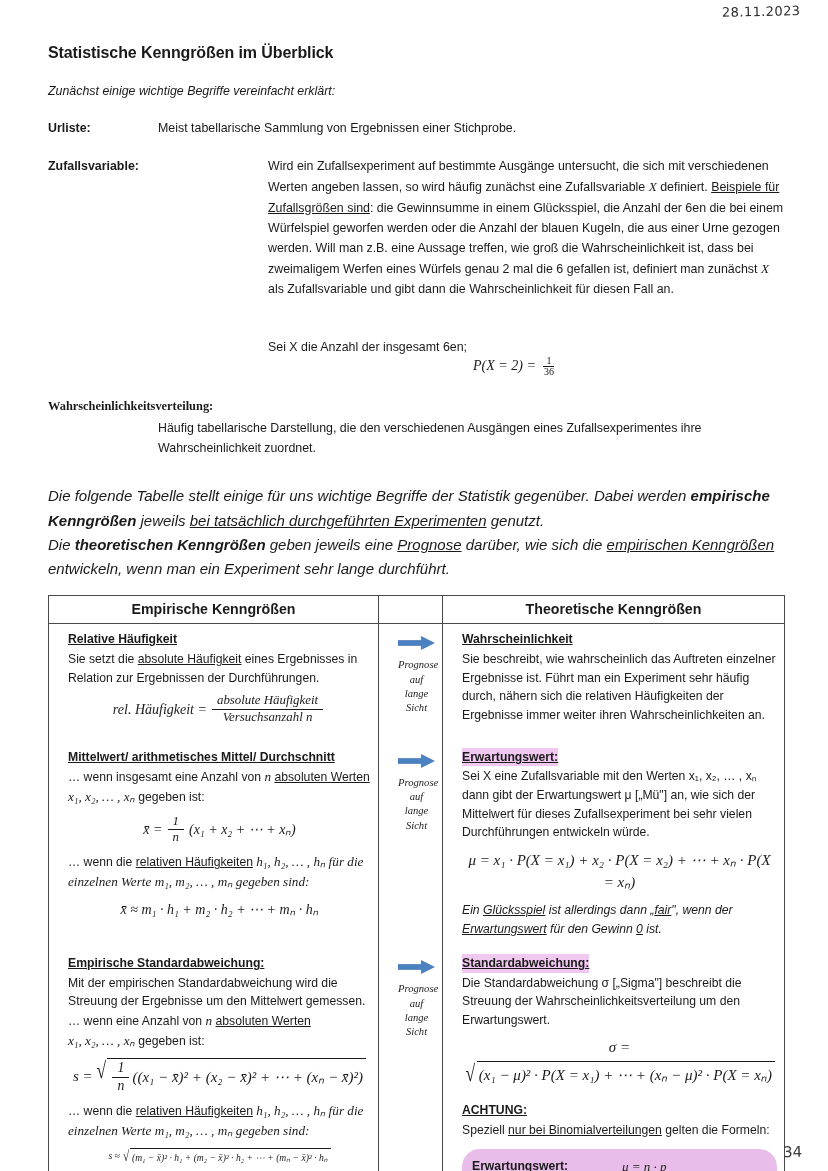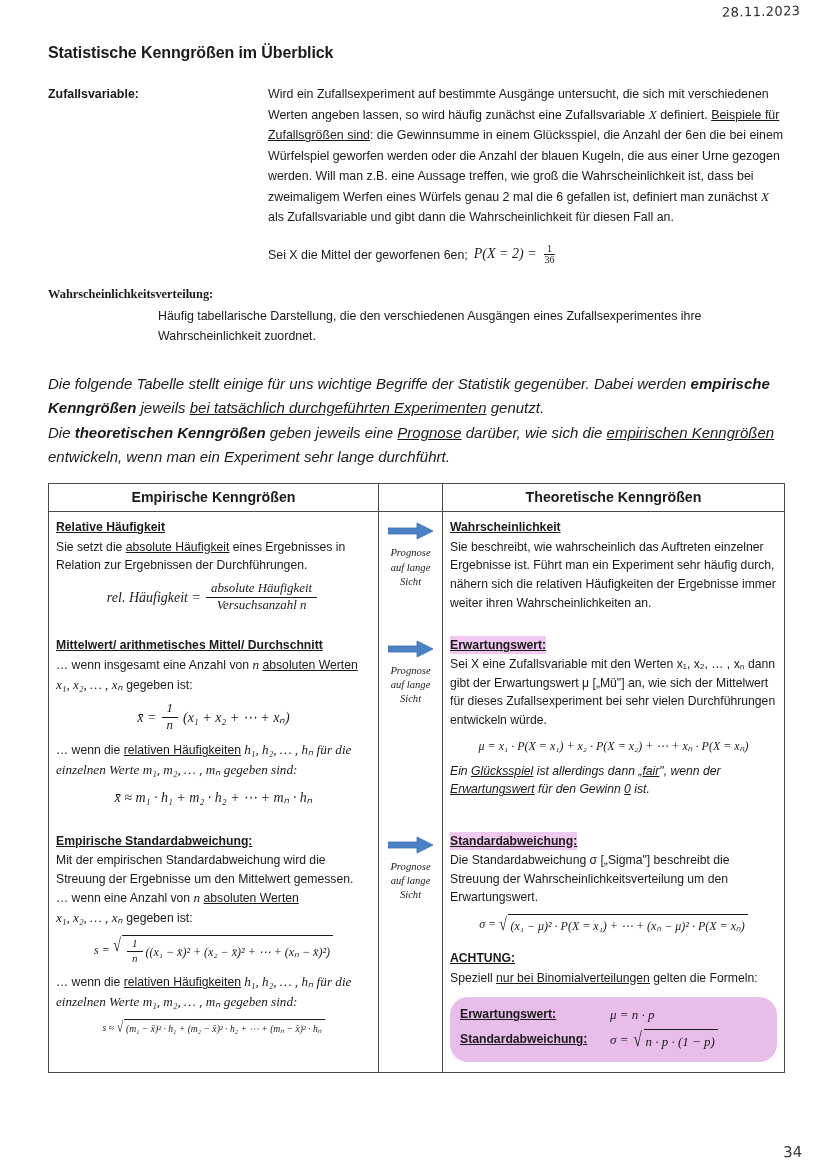--- a/index.html
+++ b/index.html
@@ -106,20 +106,21 @@
     align-items: center;
     gap: 6px;
   }
   .formula-inline {
     font-family: "Liberation Serif", serif;
     font-style: italic;
     font-size: 14px;
     display: inline-flex;
     align-items: center;
     gap: 3px;
+    margin-top: 40px;
   }
   .frac {
     display: inline-flex;
     flex-direction: column;
     align-items: center;
     vertical-align: middle;
     font-style: normal;
     line-height: 1.05;
     font-size: 10px;
     margin: 0 2px;
@@ -153,21 +154,21 @@
     vertical-align: top;
     padding: 0;
   }
   .kt thead th {
     border-bottom: 1.6px solid #4a4a4a;
     text-align: center;
     font-size: 14.2px;
     font-weight: bold;
     padding: 5px 4px 6px;
   }
-  .kt tbody td { padding: 6px 7px 10px 7px; }
+  .kt tbody td { padding: 6px 7px 10px 19px; }
   .kt td.mid-cell {
     padding-top: 8px;
     text-align: center;
   }
 
   .blk { font-size: 12.2px; line-height: 1.52; }
   .blk .hd {
     font-weight: bold;
     text-decoration: underline;
     display: inline-block;
@@ -203,21 +204,21 @@
     font-style: italic;
     text-align: center;
     margin: 7px 0 7px 0;
     font-size: 14px;
     display: flex;
     justify-content: center;
     align-items: center;
     flex-wrap: wrap;
     gap: 2px;
   }
-  .mdisp.small { font-size: 12px; }
+  .mdisp.small { font-size: 15px; }
   .mdisp.xsmall { font-size: 9.6px; }
   .vfrac {
     display: inline-flex;
     flex-direction: column;
     align-items: center;
     line-height: 1.08;
     margin: 0 3px;
     font-size: 0.92em;
   }
   .vfrac .n { border-bottom: 1px solid #1a1a1a; padding: 0 5px 1px; }
@@ -243,32 +244,37 @@
 <body>
 
 <div class="page">
 
   <div class="date-stamp">28.11.2023</div>
 
   <div class="content">
 
     <h1 class="doc-title">Statistische Kenngrößen im Überblick</h1>
 
+    <p class="intro-line">Zunächst einige wichtige Begriffe vereinfacht erklärt:</p>
 
     <div class="defs">
 
+      <div class="def-row">
+        <div class="def-term">Urliste:</div>
+        <div class="def-body">Meist tabellarische Sammlung von Ergebnissen einer Stichprobe.</div>
+      </div>
 
       <div class="def-row stacked" style="margin-top:18px;">
         <div style="display:flex;">
           <div class="def-term">Zufallsvariable:</div>
           <div class="def-body">
             <span>Wird ein Zufallsexperiment auf bestimmte Ausgänge untersucht, die sich mit verschiedenen Werten angeben lassen, so wird häufig zunächst eine Zufallsvariable </span><span class="mathvar">X</span><span> definiert. </span><span class="u">Beispiele für Zufallsgrößen sind</span><span>: die Gewinnsumme in einem Glücksspiel, die Anzahl der 6en die bei einem Würfelspiel geworfen werden oder die Anzahl der blauen Kugeln, die aus einer Urne gezogen werden. Will man z.B. eine Aussage treffen, wie groß die Wahrscheinlichkeit ist, dass bei zweimaligem Werfen eines Würfels genau 2 mal die 6 gefallen ist, definiert man zunächst </span><span class="mathvar">X</span><span> als Zufallsvariable und gibt dann die Wahrscheinlichkeit für diesen Fall an.</span>
 
             <div class="example-line">
-              <span>Sei X die Mittel der geworfenen 6en;</span>
+              <span>Sei X die Anzahl der insgesamt 6en;</span>
               <span class="formula-inline">
                 <span>P(X = 2) =</span>
                 <span class="frac">
                   <span class="num">1</span>
                   <span class="den">36</span>
                 </span>
               </span>
             </div>
           </div>
         </div>

